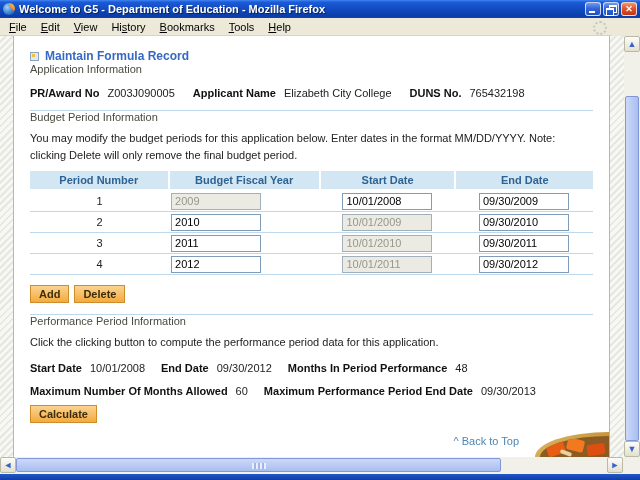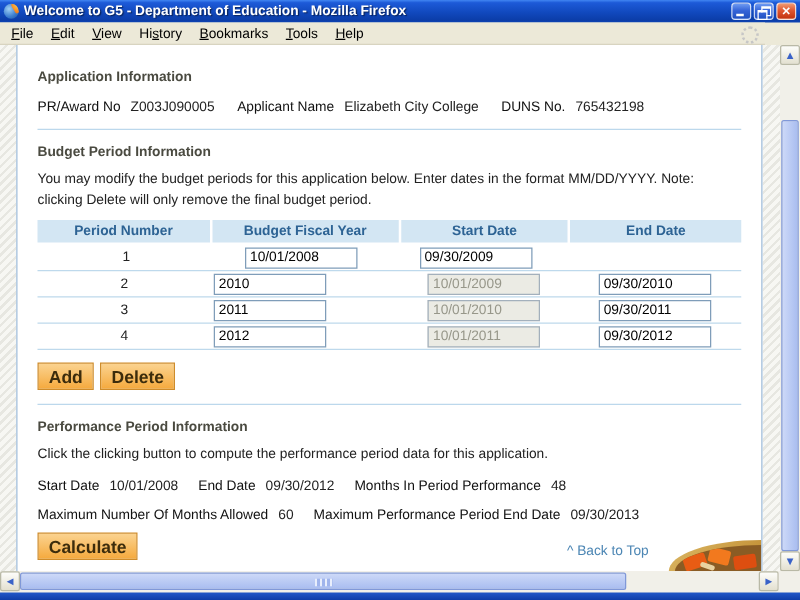--- a/index.html
+++ b/index.html
@@ -60,42 +60,42 @@
   .hthumb::after{content:"";position:absolute;left:50%;top:4px;width:14px;height:6px;margin-left:-7px;
     background:repeating-linear-gradient(90deg,#e8eefc 0 2px,#9fb4ec 2px 4px)}
   .corner{position:absolute;left:623px;top:457px;width:17px;height:17px;background:#f1f0e9}
   .bottomborder{position:absolute;left:0;top:474px;width:640px;height:6px;background:linear-gradient(180deg,#2258c8,#0f3da8)}
 
   
   .page-title-row{display:flex;align-items:center;margin-top:5px}
   .form-icon{width:9px;height:9px;box-sizing:border-box;border:1px solid #8aa4c0;background:#dfe9f2;margin-right:6px;position:relative}
   .form-icon::after{content:"";position:absolute;left:1px;top:1px;width:3px;height:3px;background:#f0c040}
   .page-title{color:#3569c4;font-weight:bold;font-size:12px}
-  .section-heading{color:#4a4a40;font-weight:bold;margin-top:12px}
+  .section-heading{color:#4a4a40;font-weight:normal;}
   .info-row{display:flex;align-items:center;margin-top:12px;white-space:nowrap}
-  .lbl{font-weight:normal;color:#111}
+  .lbl{font-weight:bold;color:#111}
   .val{margin-left:8px;margin-right:18px;color:#222}
   .divider{border-top:1px solid #bcd8ec;margin-top:11px}
   .instructions{margin-top:7px;line-height:1.5;color:#222}
 
   .bp-table{margin-top:8px}
   .bp-header{display:flex;gap:2px;margin-bottom:2px}
   .hcell{background:#d3e6f3;color:#2d6394;font-weight:bold;text-align:center;padding:3px 0;box-sizing:border-box}
   .c1{width:142px}.c2{width:154px}.c3{width:138px}.c4{width:141px}
   .bp-row{display:flex;align-items:center;height:20px;border-bottom:1px solid #bed9ec}
   .cell{box-sizing:border-box}
   .pnum{text-align:center;color:#222}
   .cell-inp{display:flex;justify-content:center}
   .cell-inp.left{justify-content:flex-start;padding-left:2px}
   input.txt{width:90px;height:17px;box-sizing:border-box;border:1px solid #7f9db9;font-family:"Liberation Sans",sans-serif;
     font-size:11px;padding:1px 3px;background:#fff;color:#000}
   input.txt:disabled{background:#ebebe4;color:#97978a;border-color:#a3b0bc}
 
   .btn-row{display:flex;gap:5px;margin-top:10px}
-  .obtn{font-family:"Liberation Sans",sans-serif;font-size:14px;font-weight:bold;color:#3c2c0c;
+  .obtn{font-family:"Liberation Sans",sans-serif;font-size:11px;font-weight:bold;color:#3c2c0c;
     background:linear-gradient(180deg,#fbd390 0%,#f5aa3e 100%);border:1px solid #cf8c2a;padding:2px 8px;cursor:default}
   .stats-row{display:flex;align-items:center;margin-top:11px;white-space:nowrap}
   .stats-row .lbl{margin-right:8px}
   .stats-row .sval{margin-right:16px;color:#222}
 
   .back-top{position:absolute;right:90px;bottom:10px;color:#4c86b4}
   .chairs{position:absolute;right:0;bottom:0;width:74px;height:25px;border-top-left-radius:100% 100%;
     background:linear-gradient(135deg,#dcb967,#c08a2e);overflow:hidden}
   .chairs .inner{position:absolute;right:0;bottom:0;width:69px;height:21px;border-top-left-radius:100% 100%;
     background:#8a5c24;overflow:hidden}
@@ -130,20 +130,24 @@
     <span class="menu-item"><span></span><span class="accel">H</span><span>elp</span></span>
     <div class="throbber"></div>
   </div>
 
   <div class="viewport">
     <div class="stripes left"></div>
     <div class="stripes right"></div>
 
     <div class="content">
 
+      <div class="page-title-row">
+        <span class="form-icon"></span>
+        <span class="page-title">Maintain Formula Record</span>
+      </div>
 
       <div class="section-heading">Application Information</div>
 
       <div class="info-row">
         <span class="lbl">PR/Award No</span>
         <span class="val">Z003J090005</span>
         <span class="lbl">Applicant Name</span>
         <span class="val">Elizabeth City College</span>
         <span class="lbl">DUNS No.</span>
         <span class="val">765432198</span>
@@ -157,20 +161,23 @@
       <div class="bp-table">
         <div class="bp-header">
           <div class="hcell c1">Period Number</div>
           <div class="hcell c2">Budget Fiscal Year</div>
           <div class="hcell c3">Start Date</div>
           <div class="hcell c4">End Date</div>
         </div>
 
         <div class="bp-row">
           <div class="cell c1 pnum">1</div>
+          <div class="cell c2 cell-inp left">
+              <input class="txt" disabled="" value="2009" style="">
+            </div>
           <div class="cell c3 cell-inp">
               <input class="txt" value="10/01/2008" style="">
             </div>
           <div class="cell c4 cell-inp">
               <input class="txt" value="09/30/2009" style="">
             </div>
         </div>
         <div class="bp-row">
           <div class="cell c1 pnum">2</div>
           <div class="cell c2 cell-inp left">

